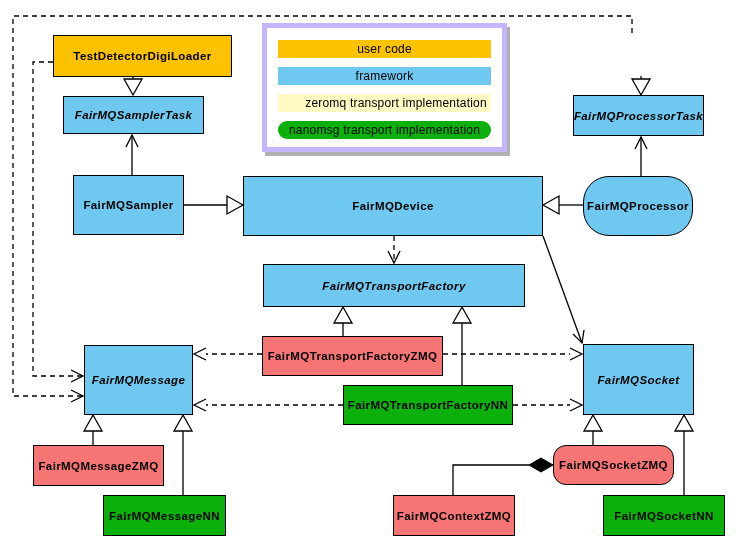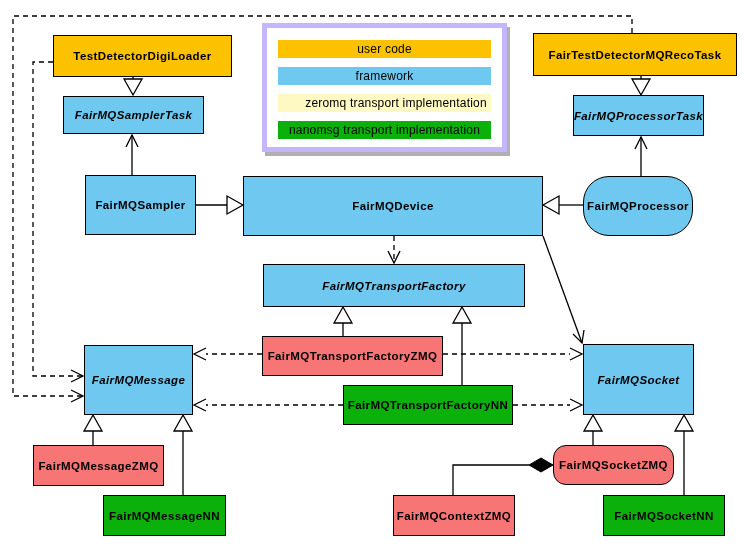--- a/index.html
+++ b/index.html
@@ -149,38 +149,35 @@
   <div id="legend">
     <div class="legend-bar" style="background-color: rgb(252, 194, 0);">
       <span>user code</span>
     </div>
     <div class="legend-bar" style="background-color: rgb(111, 200, 240);">
       <span>framework</span>
     </div>
     <div class="legend-bar" style="background-color: #fef9c3; padding-left: 23px;">
       <span>zeromq transport implementation</span>
     </div>
-    <div class="legend-bar" style="background-color: rgb(11, 176, 11);">
+    <div class="legend-bar" style="background-color: rgb(11, 176, 11); border-radius: 9px;">
       <span>nanomsg transport implementation</span>
     </div>
   </div>
 
   <div class="node" style="left: 53px; top: 35px; width: 179px; height: 42px; background-color: rgb(252, 194, 0);">
     <span>TestDetectorDigiLoader</span>
   </div>
-  <div class="node" style="left: 533px; top: 33px; width: 204px; height: 43px; background-color: rgb(252, 194, 0);">
-    <span>FairTestDetectorMQRecoTask</span>
-  </div>
   <div class="node abstract" style="left: 63px; top: 96px; width: 141px; height: 38px; background-color: rgb(111, 200, 240);">
     <span>FairMQSamplerTask</span>
   </div>
   <div class="node abstract" style="left: 573px; top: 95px; width: 131px; height: 41px; background-color: rgb(111, 200, 240);">
     <span>FairMQProcessorTask</span>
   </div>
-  <div class="node" style="left: 85px; top: 175px; width: 111px; height: 60px; background-color: rgb(111, 200, 240);">
+  <div class="node" style="left: 73px; top: 175px; width: 111px; height: 60px; background-color: rgb(111, 200, 240);">
     <span>FairMQSampler</span>
   </div>
   <div class="node" style="left: 243px; top: 176px; width: 300px; height: 60px; background-color: rgb(111, 200, 240);">
     <span>FairMQDevice</span>
   </div>
   <div class="node" style="left: 583px; top: 176px; width: 110px; height: 60px; background-color: rgb(111, 200, 240); border-radius: 26px;">
     <span>FairMQProcessor</span>
   </div>
   <div class="node abstract" style="left: 263px; top: 264px; width: 262px; height: 43px; background-color: rgb(111, 200, 240);">
     <span>FairMQTransportFactory</span>

